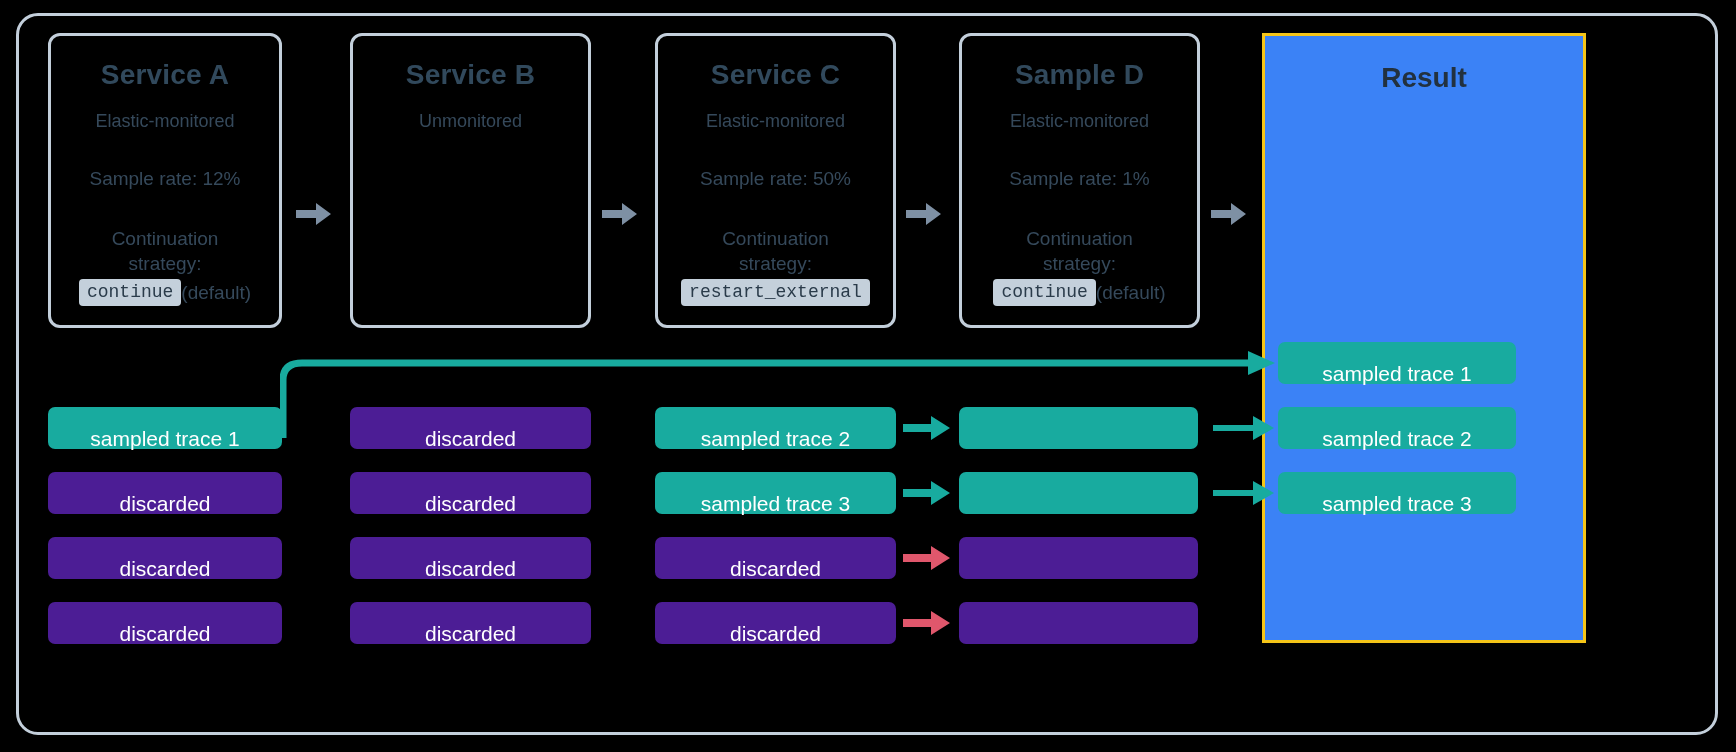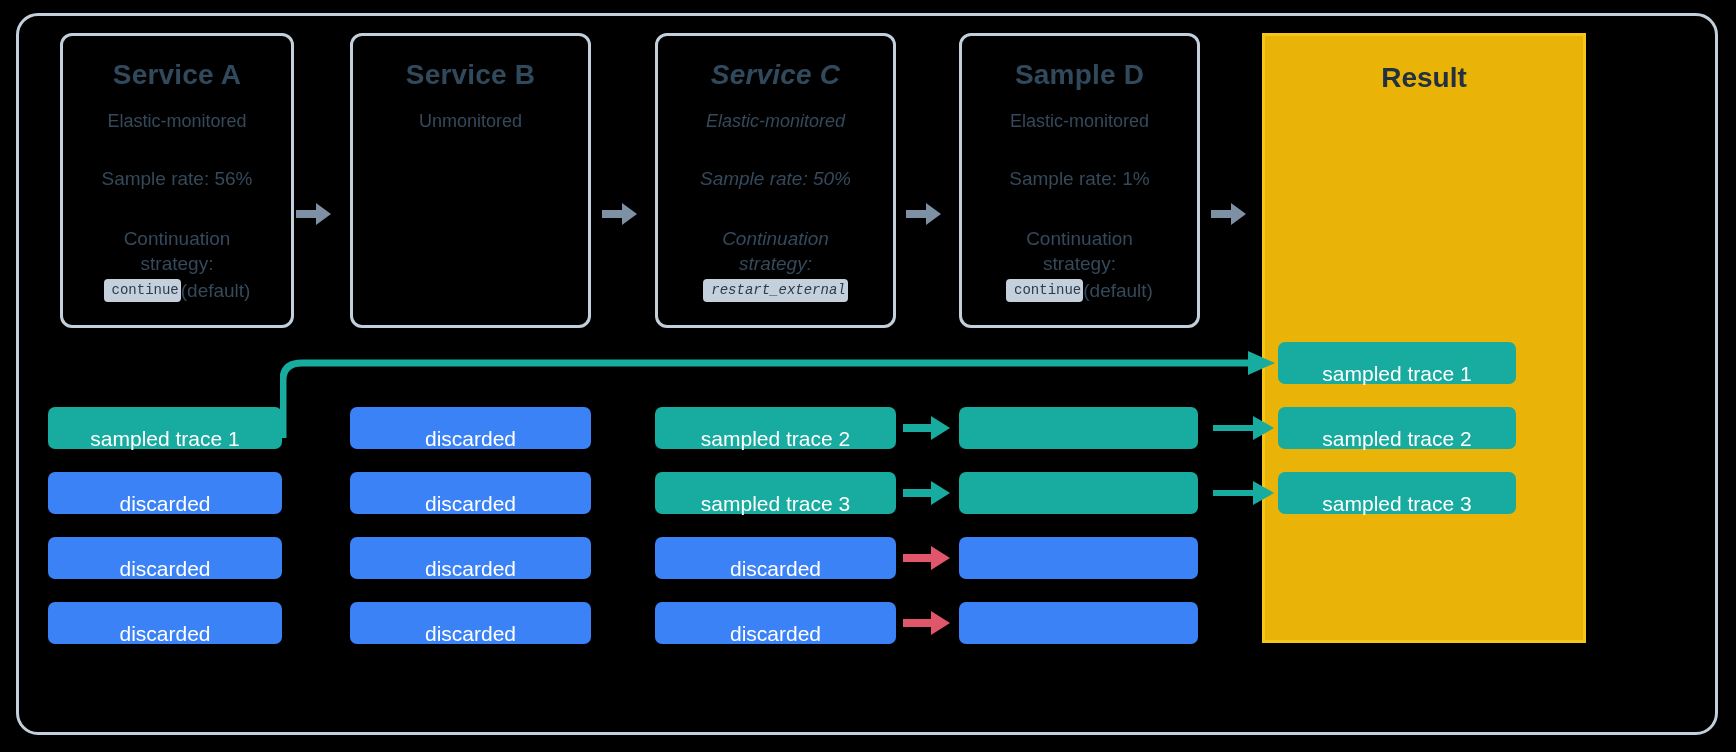--- a/index.html
+++ b/index.html
@@ -88,22 +88,22 @@
     font-size: 19px;
     color: #35495b;
     white-space: nowrap;
   }
 
   code.badge {
     display: inline-block;
     background: #c4d0db;
     color: #2a3b4a;
     font-family: "Liberation Mono", "DejaVu Sans Mono", monospace;
-    font-size: 14px;
-    padding: 3px 2px 4px 8px;
+    font-size: 18px;
+    padding: 3px 8px 4px 8px;
     border-radius: 4px;
     vertical-align: middle;
   }
   .default-note {
     font-size: 19px;
     color: #35495b;
     vertical-align: middle;
   }
 
   
@@ -114,21 +114,21 @@
     height: 26px;
   }
 
   
   .result-panel {
     position: absolute;
     left: 1262px;
     top: 33px;
     width: 324px;
     height: 610px;
-    background: #eab308;
+    background: #3b82f6;
     border: 3px solid #f5c518;
     box-sizing: border-box;
   }
   .result-title {
     margin-top: 26px;
     text-align: center;
     font-size: 28px;
     font-weight: bold;
     color: #22313f;
   }
@@ -140,21 +140,21 @@
     border-radius: 7px;
     color: #ffffff;
     font-size: 21px;
     display: flex;
     align-items: flex-end;
     justify-content: center;
     box-sizing: border-box;
     line-height: 1;
   }
   .chip.sampled { background: #18ab9f; }
-  .chip.discarded { background: #3b82f6; }
+  .chip.discarded { background: #4c1d95; }
 
   
   .mini-arrow {
     position: absolute;
     width: 48px;
     height: 26px;
   }
 
   .long-arrow {
     position: absolute;
@@ -162,39 +162,39 @@
 </style>
 </head>
 <body>
 
 <div id="root">
 
   <div class="outer-frame"></div>
 
   <div class="services-row">
 
-    <div class="service-box" style="left:12px; width:234px;">
+    <div class="service-box" style="left:0px; width:234px;">
       <div class="service-title">Service A</div>
       <div class="service-sub">Elastic-monitored</div>
-      <div class="service-rate">Sample rate: 56%</div>
+      <div class="service-rate">Sample rate: 12%</div>
       <div class="service-strategy-label">
         <div>Continuation</div>
         <div>strategy:</div>
       </div>
       <div class="strategy-line">
         <code class="badge">continue</code><span class="default-note">(default)</span>
       </div>
     </div>
 
     <div class="service-box" style="left:302px; width:241px;">
       <div class="service-title">Service B</div>
       <div class="service-sub">Unmonitored</div>
     </div>
 
-    <div class="service-box" style="left:607px; width:241px;font-style:italic;">
+    <div class="service-box" style="left:607px; width:241px;">
       <div class="service-title">Service C</div>
       <div class="service-sub">Elastic-monitored</div>
       <div class="service-rate">Sample rate: 50%</div>
       <div class="service-strategy-label">
         <div>Continuation</div>
         <div>strategy:</div>
       </div>
       <div class="strategy-line">
         <code class="badge">restart_external</code><span class="default-note"></span>
       </div>

